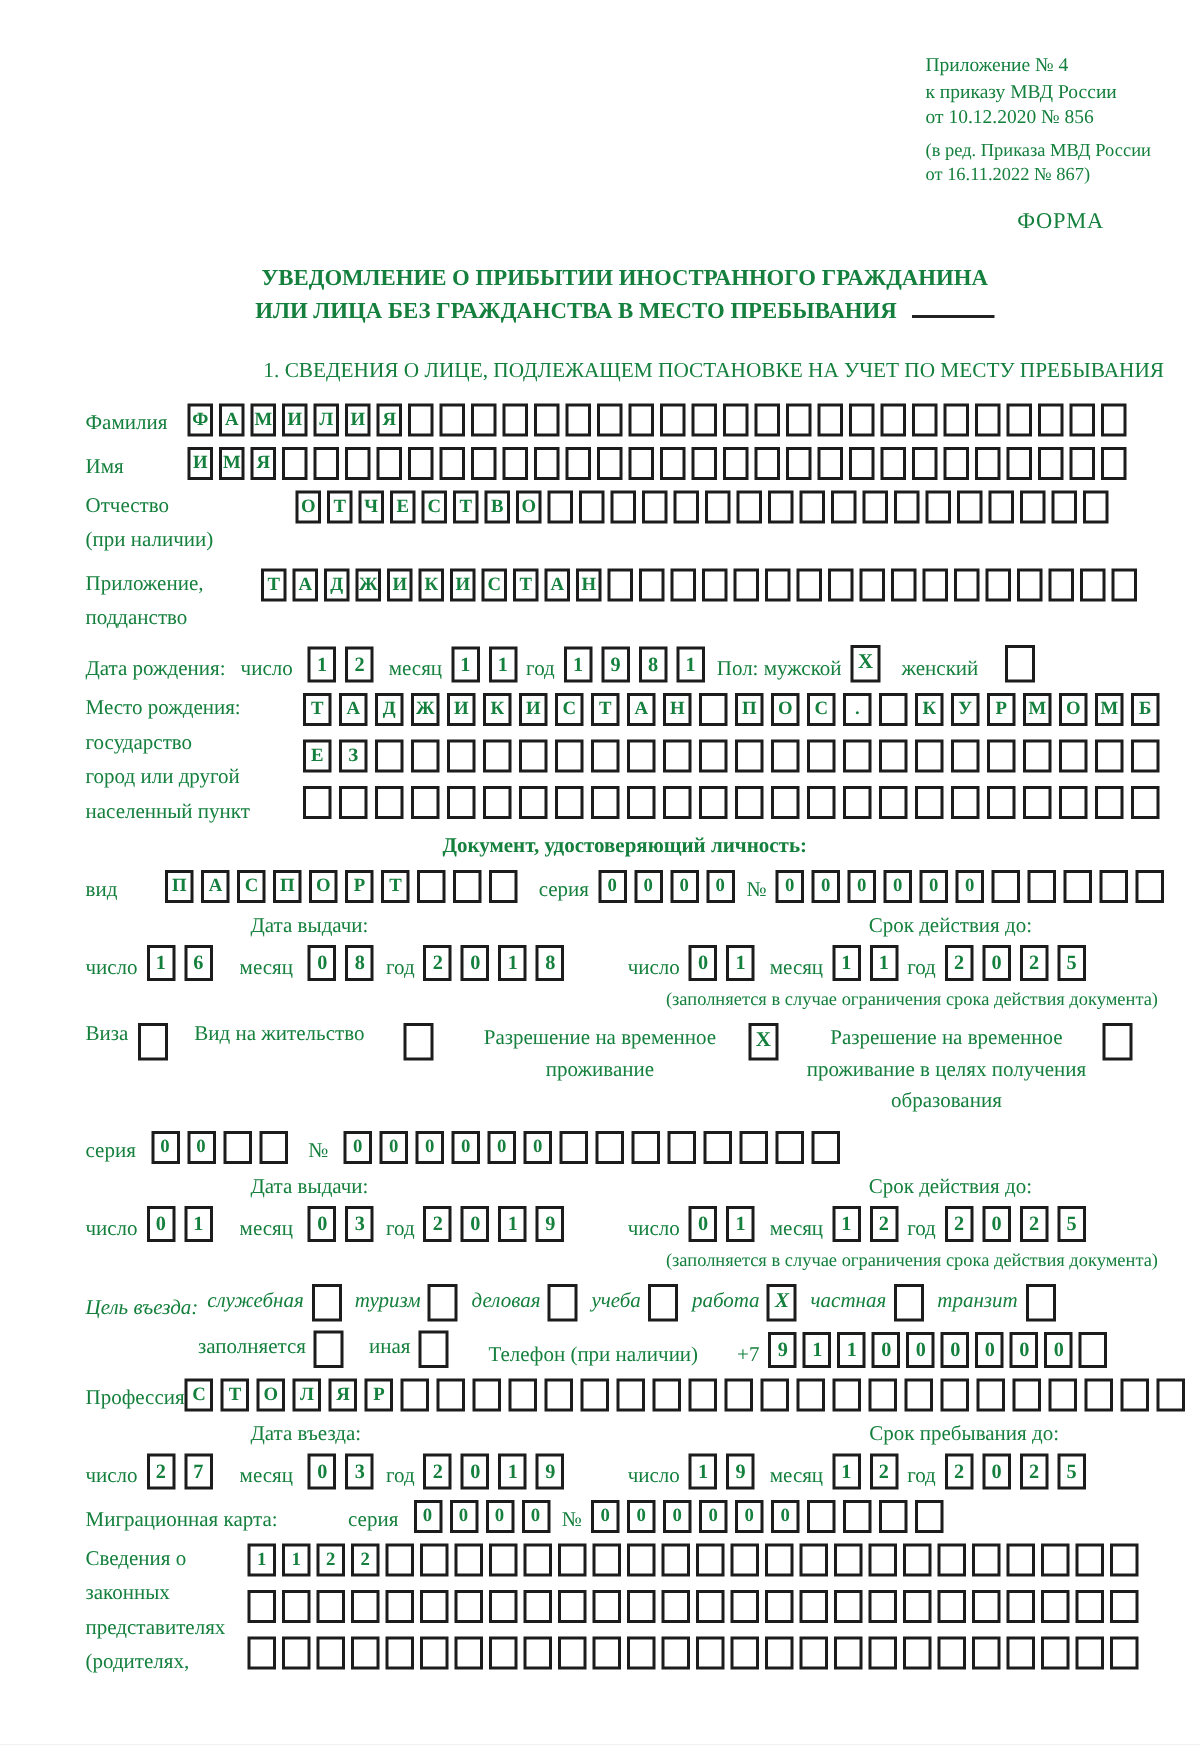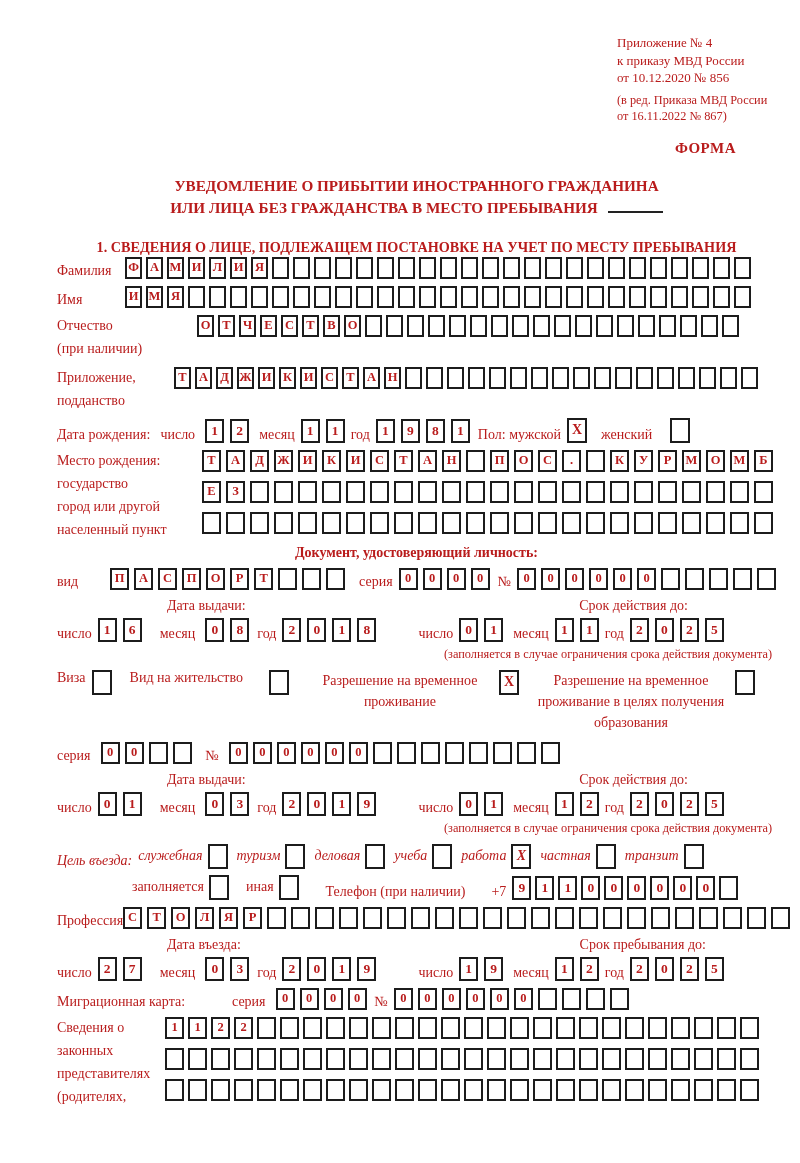--- a/index.html
+++ b/index.html
@@ -1,26 +1,26 @@
 <!DOCTYPE html>
 <html><head>
 <meta charset="utf-8">
 <style>
   html,body{margin:0;padding:0;background:#e8e8e8;}
   .page{
     position:relative;width:800px;height:1163px;background:#ffffff;
-    font-family:"Liberation Serif","DejaVu Serif",serif;color:#b91c1c;
+    font-family:"Liberation Serif","DejaVu Serif",serif;color:#15803d;
     box-sizing:border-box;padding:34px 24px 10px 57px;overflow:hidden;
   }
   .appendix{margin-left:560px;font-size:13px;line-height:17.5px;}
   .appendix-sub{margin-left:560px;font-size:12.3px;line-height:16.5px;margin-top:5px;}
-  .forma{text-align:right;padding-right:40px;font-weight:bold;font-size:15px;margin-top:15px;letter-spacing:.5px;}
+  .forma{text-align:right;padding-right:40px;font-weight:normal;font-size:15px;margin-top:15px;letter-spacing:.5px;}
   .title{margin-top:18px;text-align:center;font-weight:bold;font-size:15.2px;line-height:22px;}
   .title .blank{display:inline-block;width:55px;border-bottom:2px solid #222;margin-left:10px;}
-  .section-heading{margin-top:20px;margin-bottom:0;text-align:center;font-weight:bold;font-size:14.2px;}
+  .section-heading{margin-top:20px;margin-bottom:12px;text-align:right;font-weight:normal;font-size:14.2px;}
   .row{display:flex;align-items:flex-end;margin-bottom:6px;}
   .row.top{align-items:flex-start;}
   .lbl{font-size:14px;white-space:nowrap;}
   .lbl-col{display:flex;flex-direction:column;font-size:14px;line-height:23px;flex:none;}
   .w68{width:68px;}.w140{width:140px;}.w117{width:117px;}.w145{width:145px;}.w78{width:78px;}.w108{width:108px;}
   .cells{display:flex;gap:4px;flex:none;margin-top:1px;}
   .cells.wide{gap:5px;}
   .cell{
     width:17px;height:22px;border:2px solid #1c1c1c;box-sizing:border-box;flex:none;
     display:flex;align-items:center;justify-content:center;font-size:12.5px;font-weight:bold;

